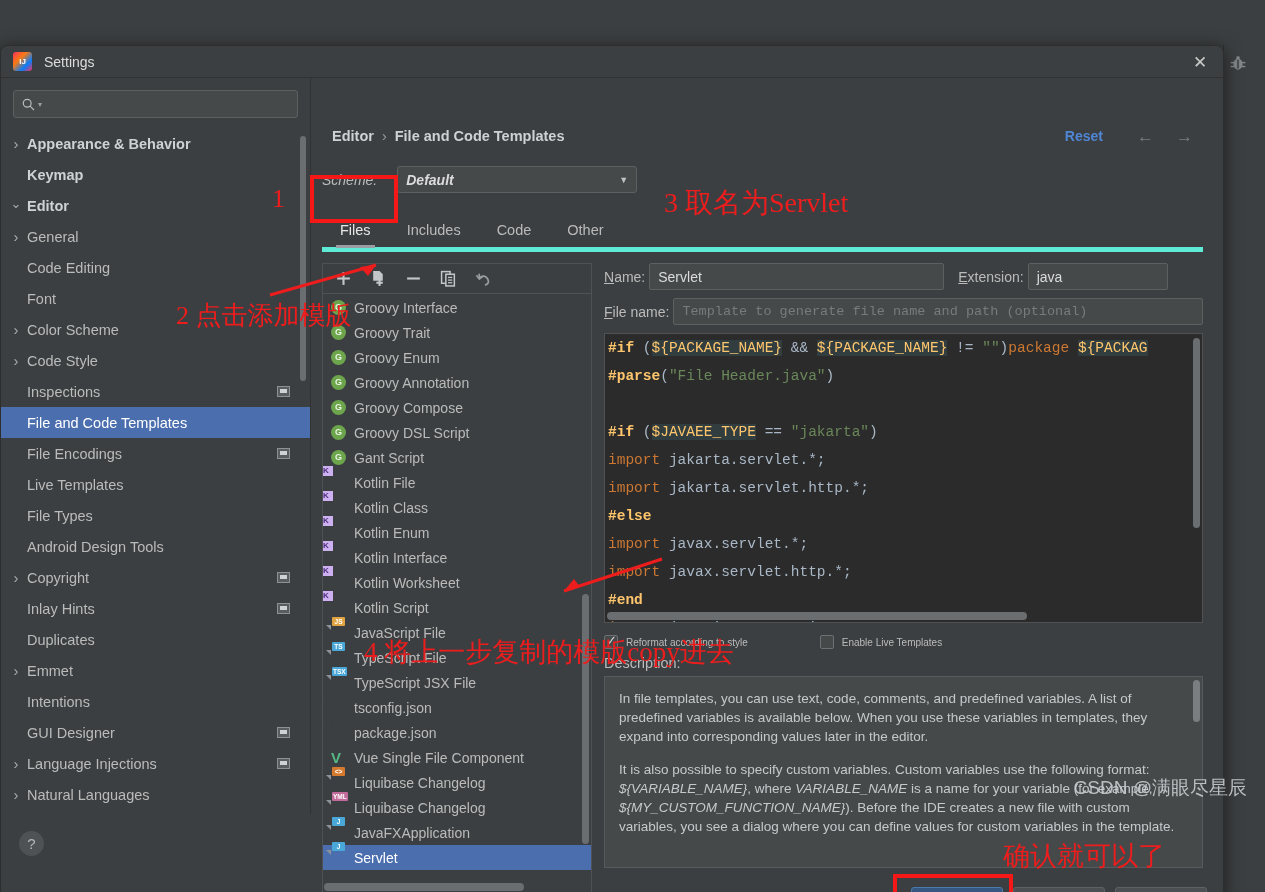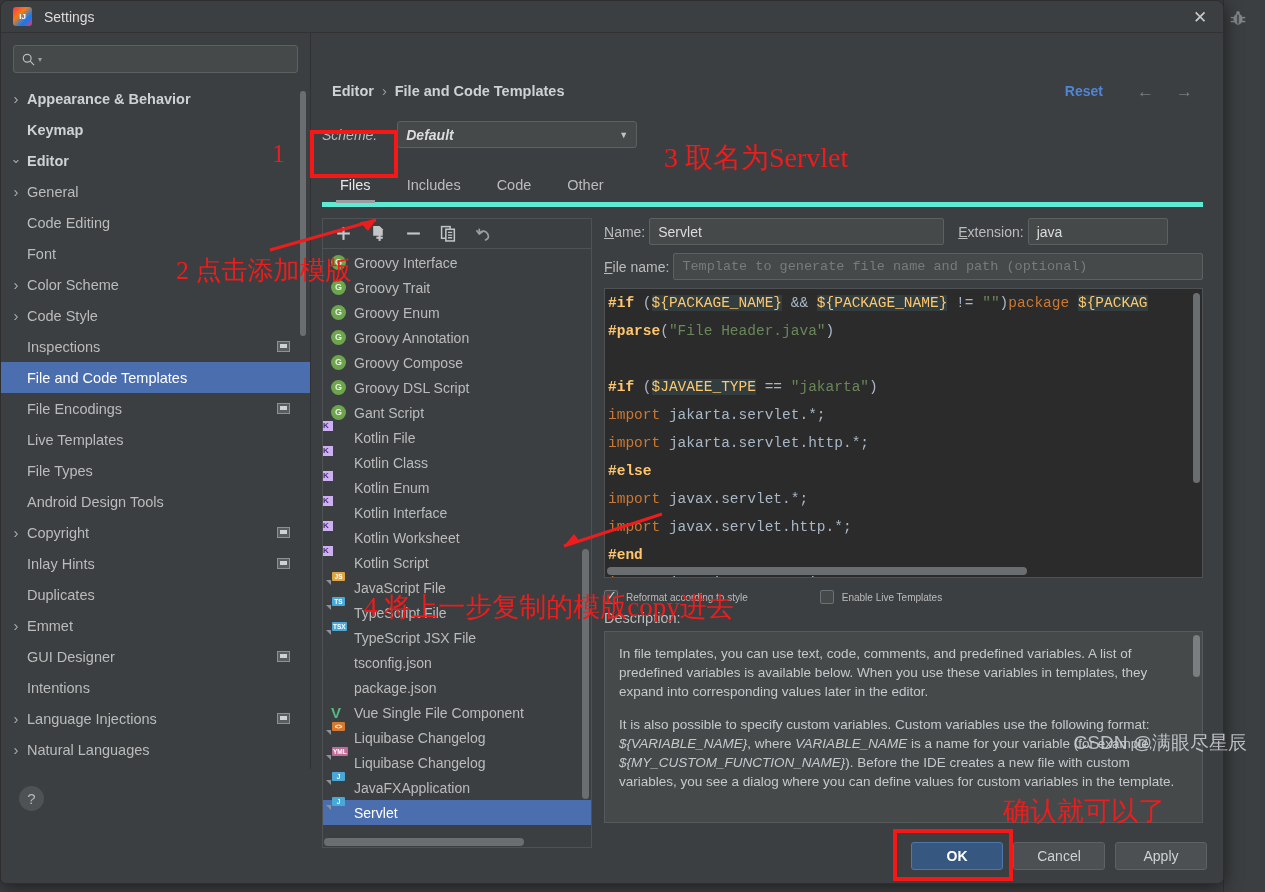--- a/index.html
+++ b/index.html
@@ -3,21 +3,21 @@
 <meta charset="utf-8">
 <style>
   * { box-sizing: border-box; }
   html, body {
     margin: 0; padding: 0;
     width: 1265px; height: 892px;
     overflow: hidden;
     background: #3c3f41;
     font-family: "Liberation Sans", sans-serif;
   }
-  #root { position: relative; width: 1265px; height: 760px; background: #2b2b2b; }
+  #root { position: relative; width: 1265px; height: 760px; background: #2b2b2b; margin-top: 45px; }
 
   
   .ide-bg { position: absolute; inset: 0; background: #3c3f41; }
   .ide-right-strip {
     position: absolute; right: 0; top: 0; width: 42px; height: 892px;
     background: #3c3f41; border-left: 1px solid #323232;
   }
   .ide-bug-icon { position: absolute; right: 18px; top: 9px; width: 18px; height: 18px; opacity: .75; }
   .ide-statusbar {
     position: absolute; left: 0; bottom: 0; width: 1265px; height: 22px;
@@ -417,26 +417,26 @@
             <div class="tree-item lvl1">
               <span class="arrow"></span>
               <span class="lbl">Duplicates</span>
             </div>
             <div class="tree-item lvl1">
               <span class="arrow" style="font-size: 15px;">›</span>
               <span class="lbl">Emmet</span>
             </div>
             <div class="tree-item lvl1">
               <span class="arrow"></span>
+              <span class="lbl">Intentions</span>
+            </div>
+            <div class="tree-item lvl1">
+              <span class="arrow"></span>
               <span class="lbl">GUI Designer</span>
               <span class="cfg-badge"></span>
-            </div>
-            <div class="tree-item lvl1">
-              <span class="arrow"></span>
-              <span class="lbl">Intentions</span>
             </div>
             <div class="tree-item lvl1">
               <span class="arrow" style="font-size: 15px;">›</span>
               <span class="lbl">Language Injections</span>
               <span class="cfg-badge"></span>
             </div>
             <div class="tree-item lvl1">
               <span class="arrow" style="font-size: 15px;">›</span>
               <span class="lbl">Natural Languages</span>
             </div>

